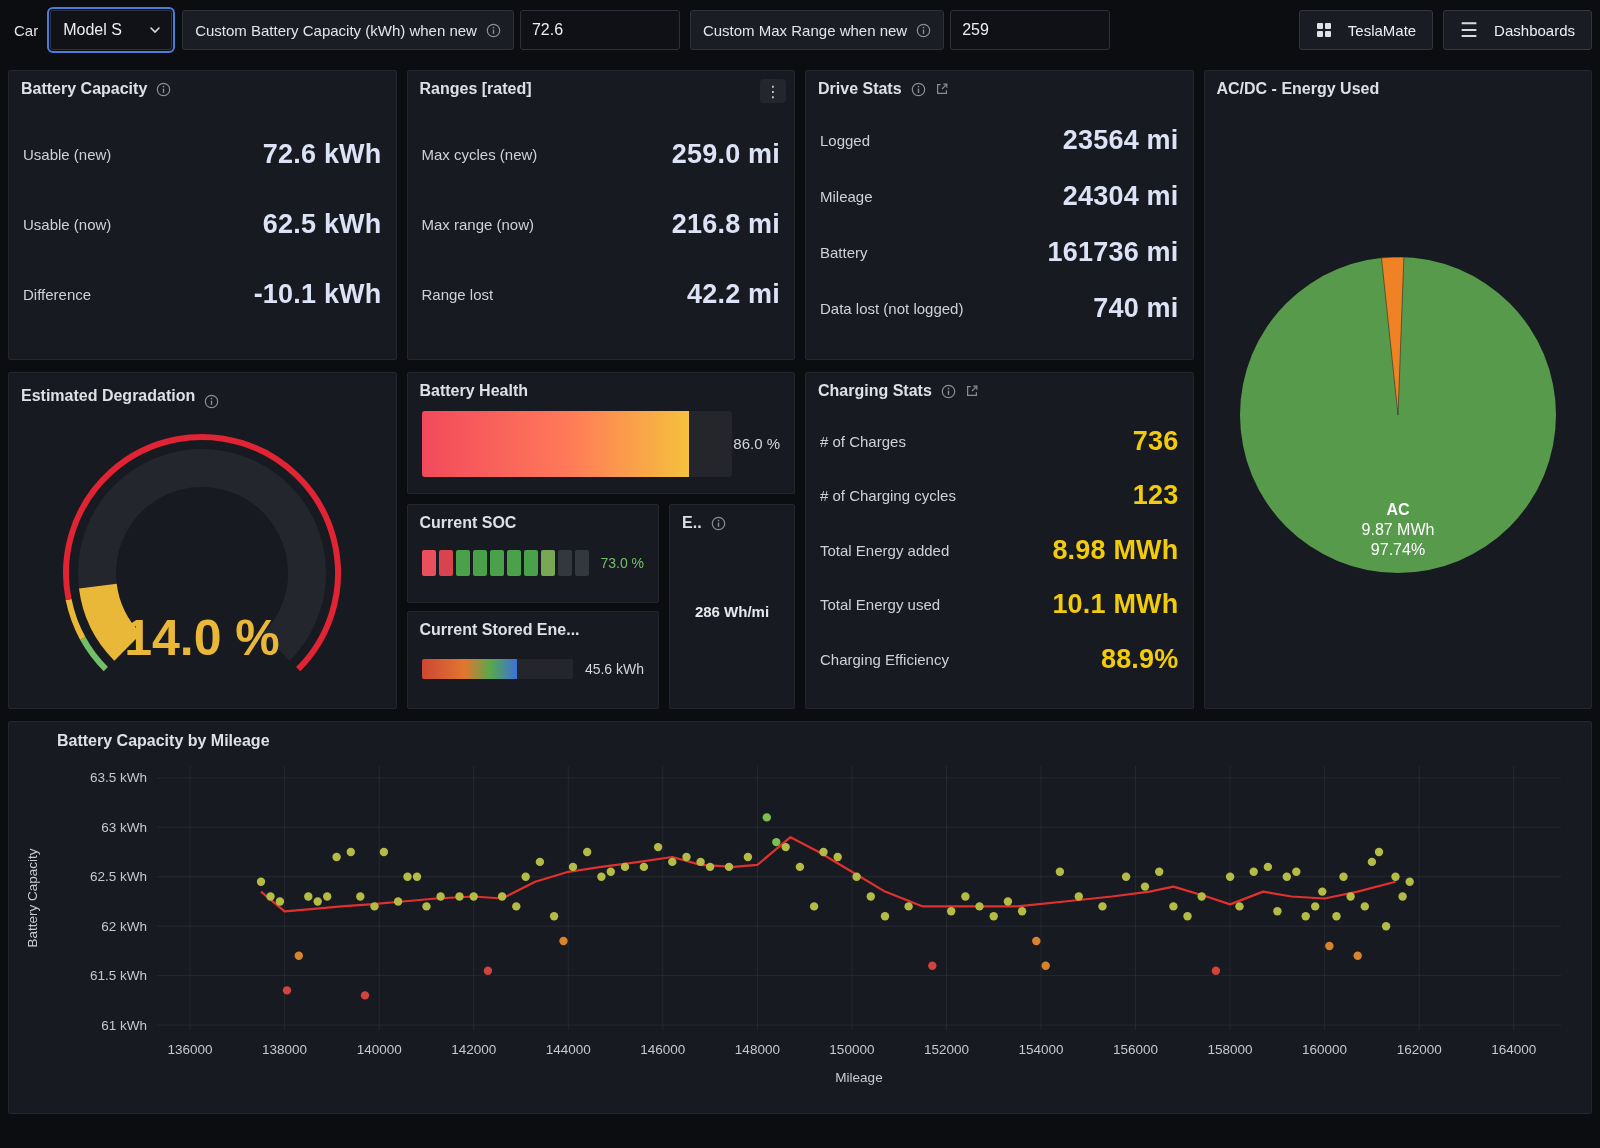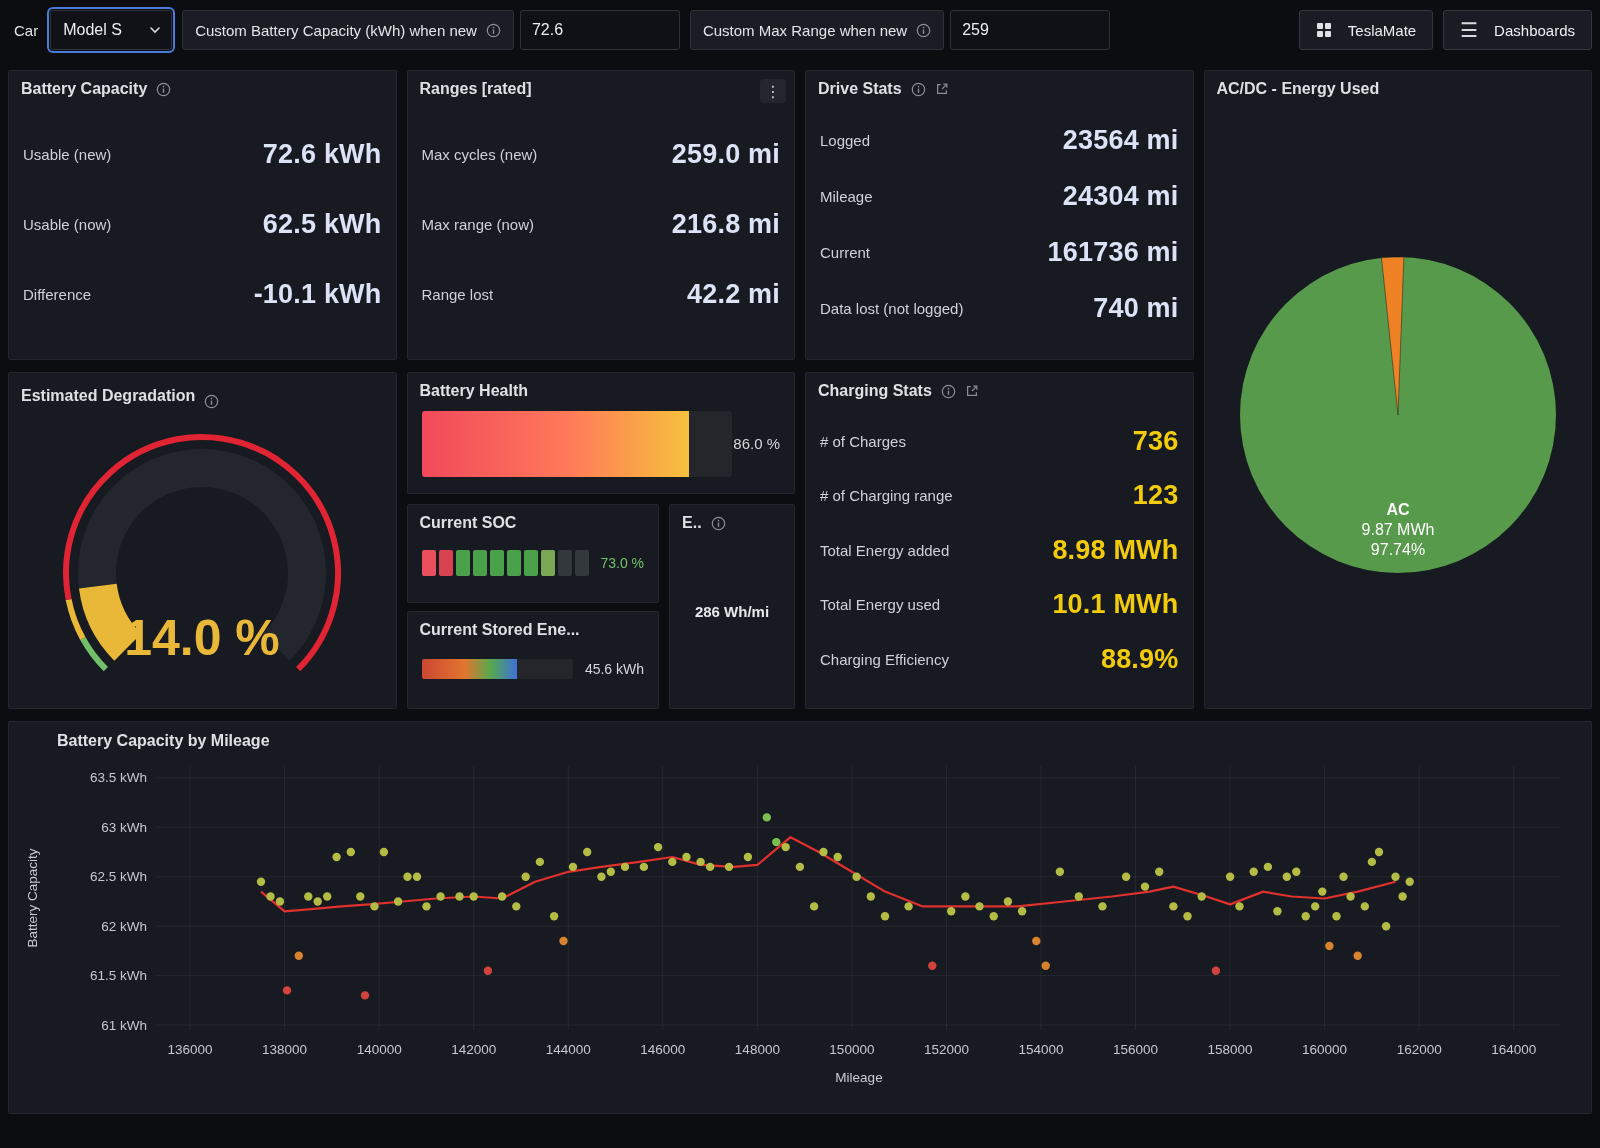--- a/index.html
+++ b/index.html
@@ -209,21 +209,21 @@
     <div class="stat-rows">
       <div class="stat-row">
         <span class="stat-label">Logged</span>
         <span class="stat-value">23564 mi</span>
       </div>
       <div class="stat-row">
         <span class="stat-label">Mileage</span>
         <span class="stat-value">24304 mi</span>
       </div>
       <div class="stat-row">
-        <span class="stat-label">Current</span>
+        <span class="stat-label">Battery</span>
         <span class="stat-value">161736 mi</span>
       </div>
       <div class="stat-row">
         <span class="stat-label">Data lost (not logged)</span>
         <span class="stat-value">740 mi</span>
       </div>
     </div>
   </div>
 
   <div class="panel acdc">
@@ -339,21 +339,21 @@
             <path d="M13 3 L8 8"></path>
           </svg>
       </span>
     </div>
     <div class="stat-rows">
       <div class="stat-row">
         <span class="stat-label"># of Charges</span>
         <span class="stat-value yellow">736</span>
       </div>
       <div class="stat-row">
-        <span class="stat-label"># of Charging range</span>
+        <span class="stat-label"># of Charging cycles</span>
         <span class="stat-value yellow">123</span>
       </div>
       <div class="stat-row">
         <span class="stat-label">Total Energy added</span>
         <span class="stat-value yellow">8.98 MWh</span>
       </div>
       <div class="stat-row">
         <span class="stat-label">Total Energy used</span>
         <span class="stat-value yellow">10.1 MWh</span>
       </div>

